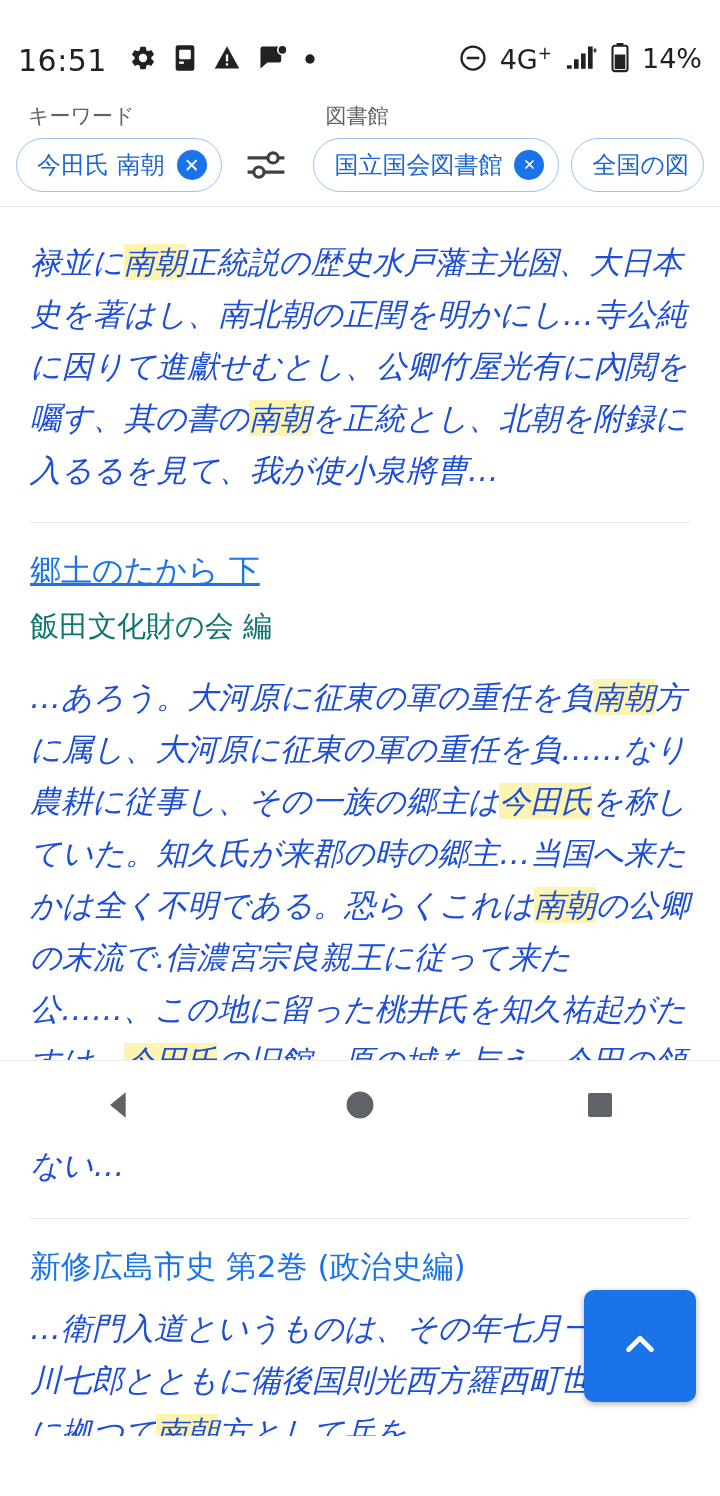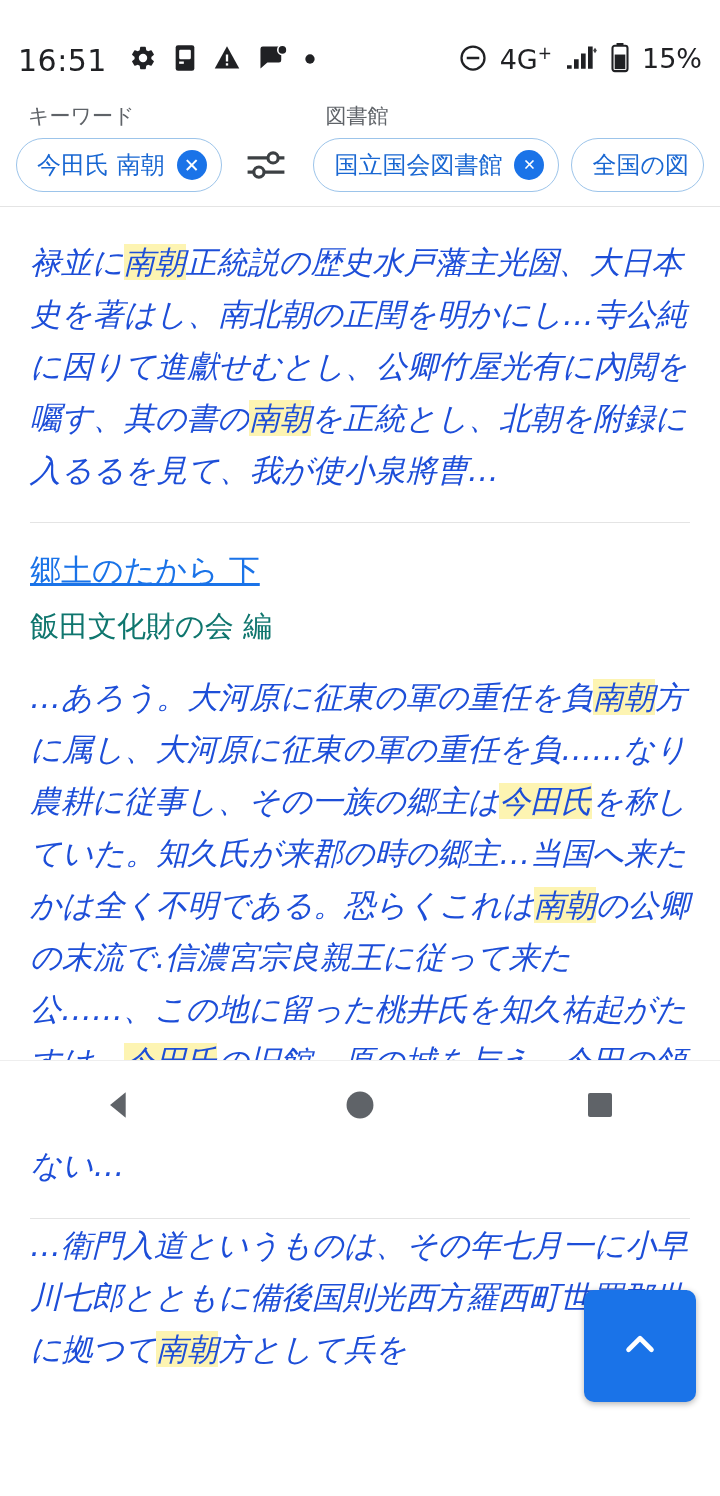--- a/index.html
+++ b/index.html
@@ -143,21 +143,21 @@
             <path fill="#202124" d="M26 4l1.6 2.4L26 8.8 24.4 6.4z" opacity="0.85"></path>
           </svg>
       </span>
       <span class="sicon">
         <svg width="20" height="30" viewBox="0 0 16 26">
             <rect x="5" y="0" width="6" height="2.4" fill="#202124"></rect>
             <rect x="1.5" y="2.4" width="13" height="22" rx="2" fill="none" stroke="#202124" stroke-width="1.8"></rect>
             <rect x="3.4" y="10" width="9.2" height="12.6" fill="#202124"></rect>
           </svg>
       </span>
-      <span class="battpct">15%</span>
+      <span class="battpct">14%</span>
     </span>
   </div>
 
   <div class="filters">
     <div class="filters-row">
       <div class="filter-group">
         <div class="filter-label">キーワード</div>
         <div class="chip">
           <span>今田氏 南朝</span>
           <span class="chip-x">✕</span>
@@ -194,20 +194,21 @@
     <div class="divider"></div>
 
     <div class="result">
       <div class="res-title u">郷土のたから 下</div>
       <div class="res-author">飯田文化財の会 編</div>
       <div class="snippet snippet-block"><span>…あろう。大河原に征東の軍の重任を負</span><span class="hl">南朝</span><span>方に属し、大河原に征東の軍の重任を負……なり農耕に従事し、その一族の郷主は</span><span class="hl">今田氏</span><span>を称していた。知久氏が来郡の時の郷主…当国へ来たかは全く不明である。恐らくこれは</span><span class="hl">南朝</span><span>の公卿の末流で.信濃宮宗良親王に従って来た公……、この地に留った桃井氏を知久祐起がたすけ、</span><span class="hl">今田氏</span><span>の旧館、原の城を与え、今田の領主としたもの…。(大沢和夫)(この老松も今はない…</span></div>
     </div>
     <div class="divider"></div>
 
     <div class="result">
+      <div class="res-title">新修広島市史 第2巻 (政治史編)</div>
       <div class="snippet"><span>…衛門入道というものは、その年七月一に小早川七郎とともに備後国則光西方羅西町世羅郡世に拠つて</span><span class="hl">南朝</span><span>方として兵を</span></div>
     </div>
 
   </div>
 
   <div class="fab">
     <span>
       <svg width="46" height="46" viewBox="0 0 24 24">
           <path d="M6 15l6-6 6 6" fill="none" stroke="#fff" stroke-width="2.4" stroke-linecap="round" stroke-linejoin="round"></path>
         </svg>

